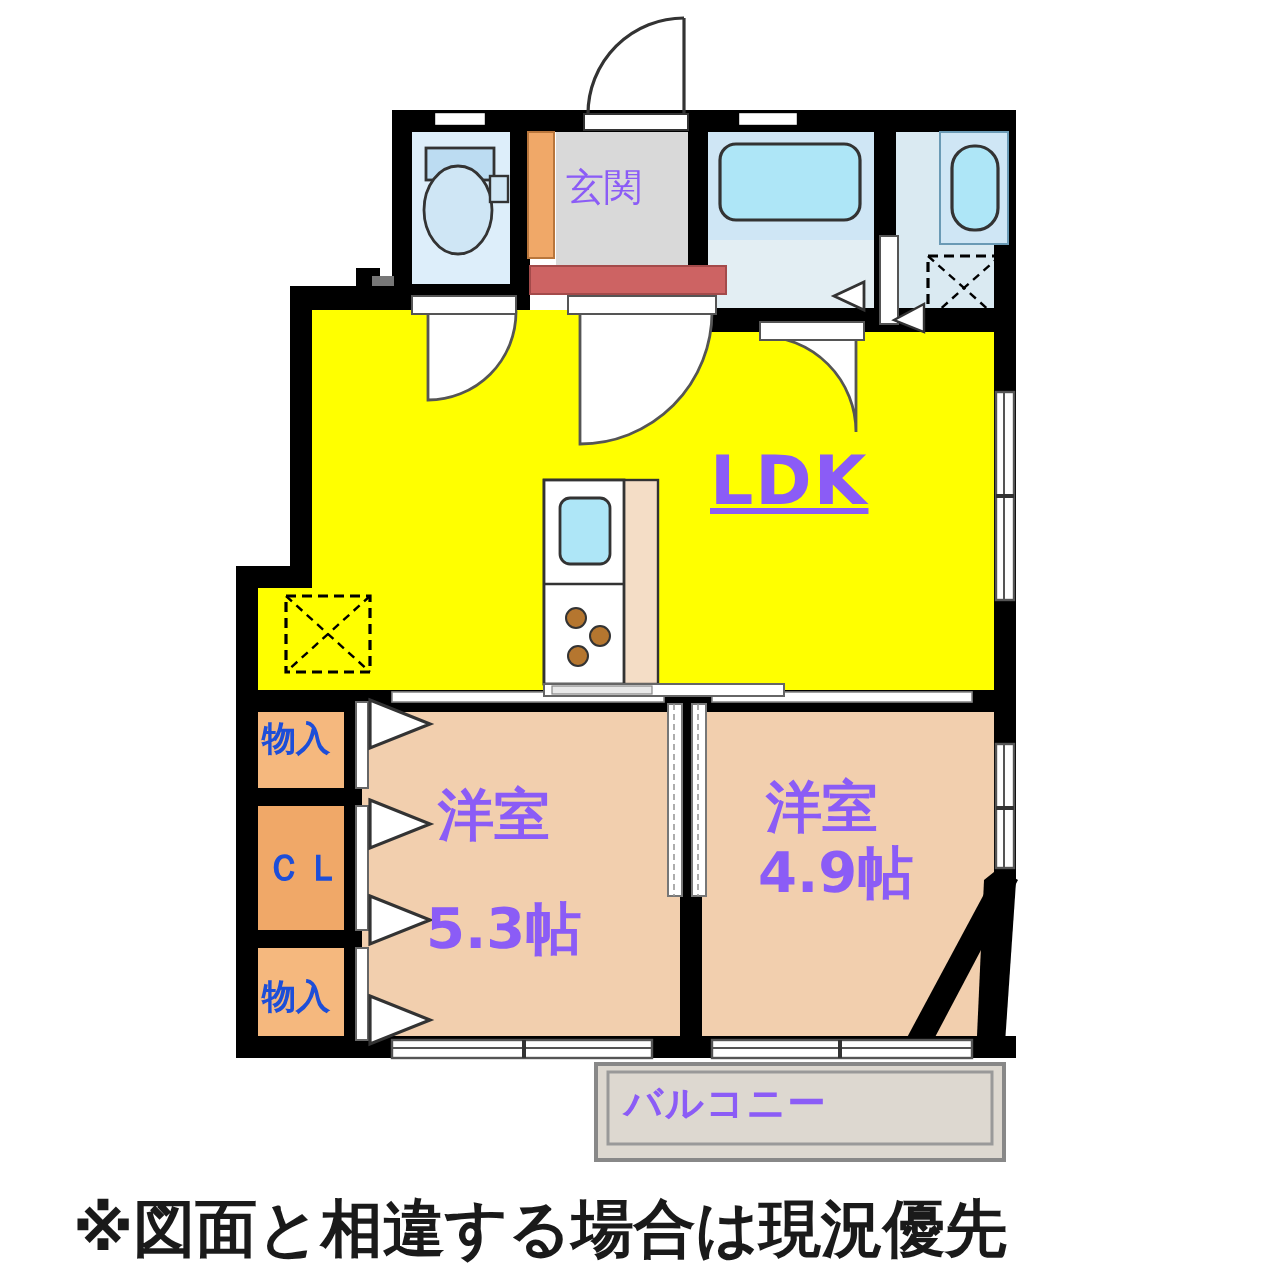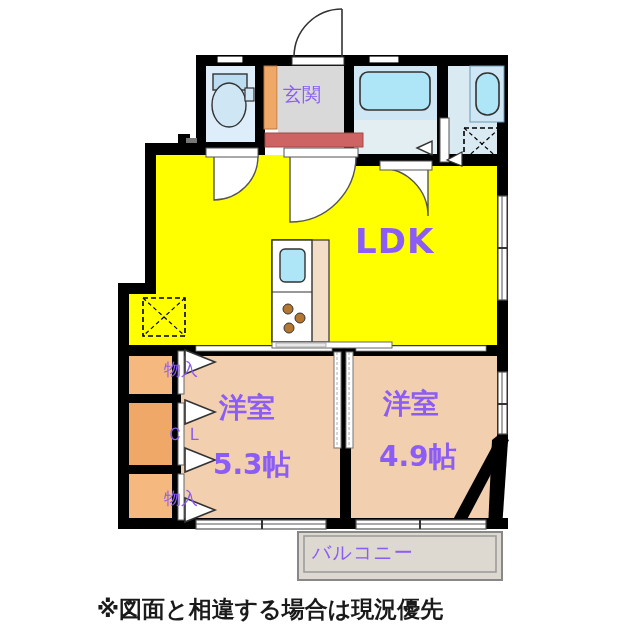--- a/index.html
+++ b/index.html
@@ -37,20 +37,21 @@
     text-align: center;
     white-space: nowrap;
     line-height: 1.05;
     pointer-events: none;
   }
   .lbl-ldk-name {
     left: 355px;
     top: 224px;
     font-size: 34px;
     letter-spacing: 1px;
+    text-decoration: underline;
   }
   .lbl-ldk-size {
     left: 360px;
     top: 260px;
     font-size: 31px;
   }
   .lbl-genkan {
     left: 283px;
     top: 85px;
     font-size: 19px;
@@ -68,50 +69,48 @@
   }
   .lbl-room2-name {
     left: 383px;
     top: 389px;
     font-size: 28px;
   }
   .lbl-room2-size {
     left: 379px;
     top: 422px;
     font-size: 28px;
-    margin-top: 20px;
   }
   .lbl-closet {
     position: absolute;
     font-family: "DejaVu Sans", "Liberation Sans", sans-serif;
     font-size: 17px;
-    color: #8b5cf6;
-    font-weight: normal;
+    color: #1d4ed8;
+    font-weight: bold;
     white-space: nowrap;
     pointer-events: none;
-    margin-left: 33px;
   }
   .lbl-mono1 { left: 131px; top: 358px; }
   .lbl-cl    { left: 133px; top: 422px; letter-spacing: 2px; font-size: 18px; text-align: right; }
   .lbl-mono2 { left: 131px; top: 487px; }
   .lbl-balcony {
     left: 312px;
     top: 543px;
     font-size: 19px;
-    font-weight: normal;
+    font-weight: bold;
     letter-spacing: 1px;
   }
   #footer-note {
     position: absolute;
     left: 0;
     top: 594px;
     width: 540px;
     text-align: center;
     font-family: "DejaVu Sans", "Liberation Sans", sans-serif;
-    font-size: 23px;
+    font-size: 31px;
     color: #1a1a1a;
     font-weight: bold;
     letter-spacing: 0px;
   }
 </style>
 </head>
 <body>
 
 <div id="plan-root">
 

